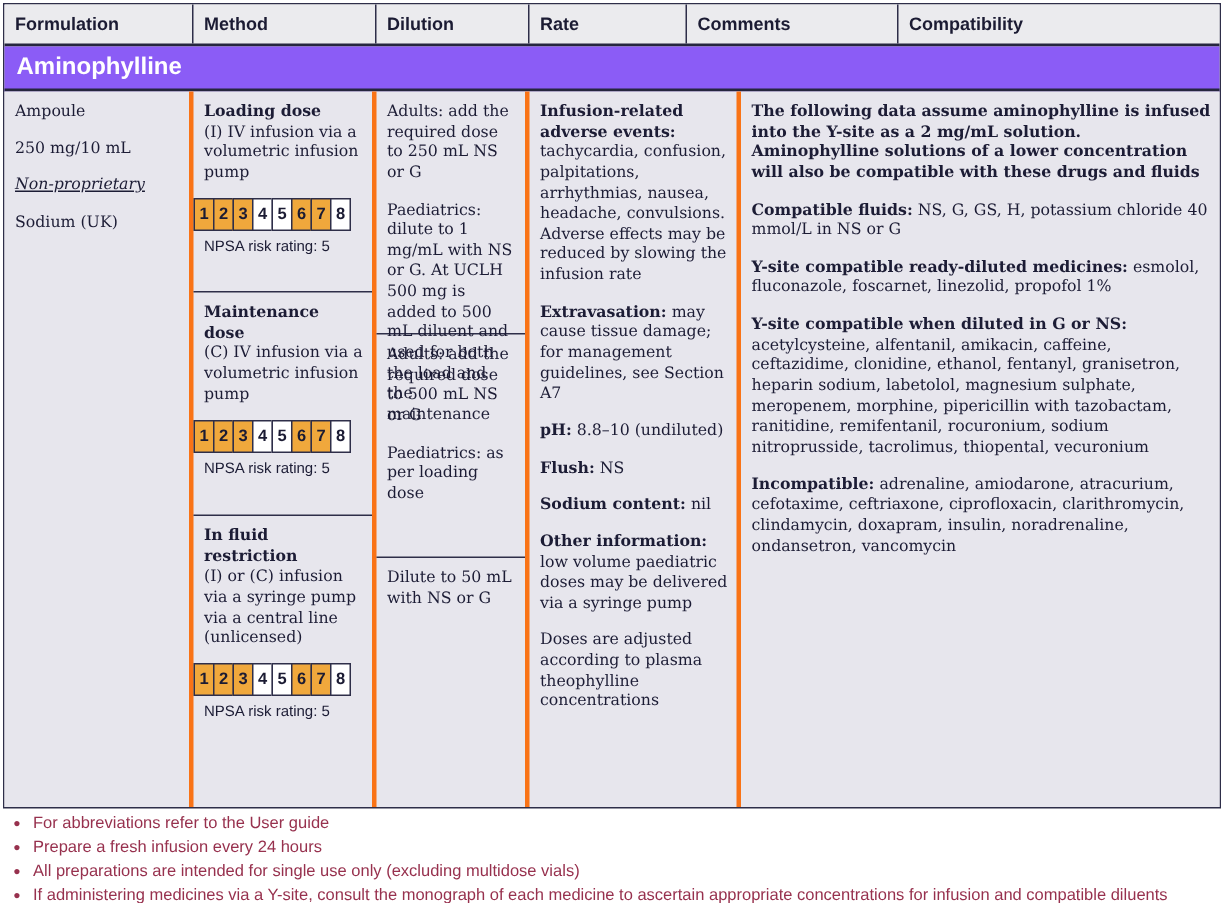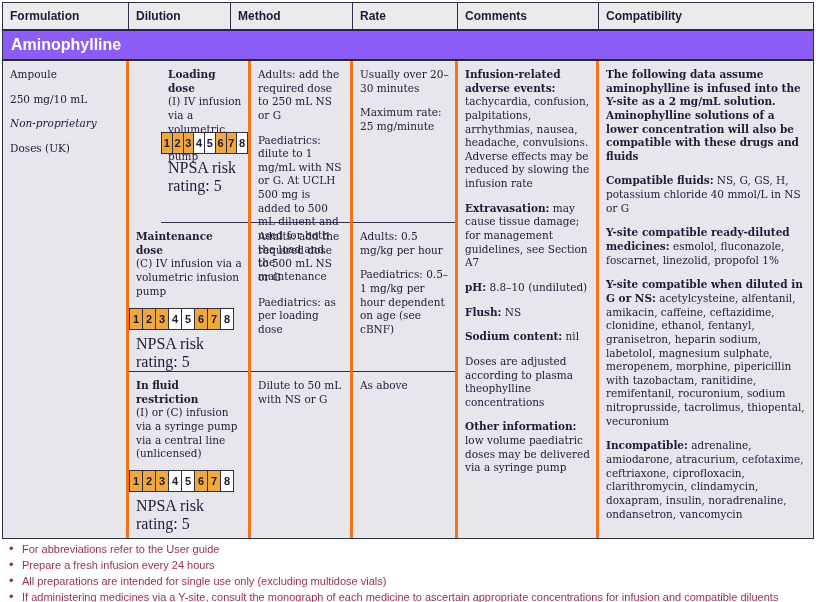--- a/index.html
+++ b/index.html
@@ -27,39 +27,39 @@
     font-family:"Liberation Sans", sans-serif; font-weight:bold; font-size:16px;
     padding-left:8px; border-bottom:2px solid #26263f;
   }
   
   .body-row { display:flex; height:477px; background:#e7e6ed; }
   .col { border-right:3px solid #f97316; }
   .col:last-child { border-right:none; }
   .cell-pad { padding:7px 6px 0 7px; font-size:10.5px; line-height:1.3; }
   .cell-pad p, .para { margin:0 0 11px 0; }
   .italic { font-style:italic; }
-  .nogap { margin-bottom:0; }
+  .nogap { margin-bottom:0;text-decoration:underline; }
   
   .mcell { position:relative; }
-  .mcell.h0 { height:162px; border-bottom:1px solid #2e2e49;margin-left:32px; }
+  .mcell.h0 { height:134px; border-bottom:1px solid #2e2e49; }
   .mcell.h1 { height:149px; border-bottom:1px solid #2e2e49; }
   .mcell.h2 { height:166px; }
   .mtitle { font-weight:bold; }
   .npsa-wrap { position:absolute; left:0; width:100%; }
   .s0 .npsa-wrap { top:71px; } .s1 .npsa-wrap { top:85px; } .s2 .npsa-wrap { top:98px; }
   .npsa-strip { display:flex; }
   .npsa-box {
     width:14px; height:22px; border:1px solid #2e2e49; background:#ffffff;
     display:flex; align-items:center; justify-content:center;
     font-family:"Liberation Sans", sans-serif; font-weight:bold; font-size:11px; color:#1b1b33;
   }
   .npsa-box + .npsa-box { margin-left:-1px; }
   .npsa-box.filled { background:#f0a83c; }
   .npsa-caption {
-    font-family:Liberation Serif, serif; font-size:16px; color:#1c1c35;
+    font-family:Liberation Sans, sans-serif; font-size:10px; color:#1c1c35;
     margin:5px 0 0 7px;
   }
   
   .dcell.h0 { height:162px; border-bottom:1px solid #2e2e49; }
   .dcell.h1 { height:149px; border-bottom:1px solid #2e2e49; }
   .dcell.h2 { height:166px; }
   .lbl { font-weight:bold; }
   
   .footer-notes {
     position:absolute; left:6px; top:543px; width:806px; list-style:none;
@@ -71,38 +71,38 @@
   }
 </style>
 </head>
 <body>
 
 <div class="page">
   <div class="doc-table">
 
     <div class="hdr-row">
       <div class="hdr-cell w-form">Formulation</div>
+      <div class="hdr-cell w-meth">Method</div>
       <div class="hdr-cell w-dil">Dilution</div>
-      <div class="hdr-cell w-meth">Method</div>
       <div class="hdr-cell w-rate">Rate</div>
       <div class="hdr-cell w-comm">Comments</div>
       <div class="hdr-cell w-comp">Compatibility</div>
     </div>
 
     <div class="banner">
       <span>Aminophylline</span>
     </div>
 
     <div class="body-row">
 
       <div class="col w-form cell-pad">
         <p>Ampoule</p>
         <p>250 mg/10 mL</p>
         <p class="italic nogap">Non-proprietary</p>
-        <p>Doses (UK)</p>
+        <p>Sodium (UK)</p>
       </div>
 
       <div class="col w-meth">
         <div class="mcell h0 s0">
           <div class="cell-pad">
             <span class="mtitle">Loading dose</span><br>
             <span>(I) IV infusion via a volumetric infusion pump</span>
           </div>
           <div class="npsa-wrap">
             <div class="npsa-strip">
@@ -165,42 +165,29 @@
         </div>
         <div class="dcell h1 cell-pad">
           <p>Adults: add the required dose to 500 mL NS or G</p>
           <p>Paediatrics: as per loading dose</p>
         </div>
         <div class="dcell h2 cell-pad">
           <p>Dilute to 50 mL with NS or G</p>
         </div>
       </div>
 
-      <div class="col w-rate">
-        <div class="dcell h0 cell-pad">
-          <p>Usually over 20–30 minutes</p>
-          <p>Maximum rate: 25 mg/minute</p>
-        </div>
-        <div class="dcell h1 cell-pad">
-          <p>Adults: 0.5 mg/kg per hour</p>
-          <p>Paediatrics: 0.5–1 mg/kg per hour dependent on age (see cBNF)</p>
-        </div>
-        <div class="dcell h2 cell-pad">
-          <p>As above</p>
-        </div>
-      </div>
 
       <div class="col w-comm cell-pad">
         <p class="para"><b class="lbl">Infusion-related adverse events:</b><span> tachycardia, confusion, palpitations, arrhythmias, nausea, headache, convulsions. Adverse effects may be reduced by slowing the infusion rate</span></p>
         <p class="para"><b class="lbl">Extravasation:</b><span> may cause tissue damage; for management guidelines, see Section A7</span></p>
         <p class="para"><b class="lbl">pH:</b><span> 8.8–10 (undiluted)</span></p>
         <p class="para"><b class="lbl">Flush:</b><span> NS</span></p>
         <p class="para"><b class="lbl">Sodium content:</b><span> nil</span></p>
+        <p class="para"><b class="lbl">Other information:</b><span> low volume paediatric doses may be delivered via a syringe pump</span></p>
         <p class="para"><span>Doses are adjusted according to plasma theophylline concentrations</span></p>
-        <p class="para"><b class="lbl">Other information:</b><span> low volume paediatric doses may be delivered via a syringe pump</span></p>
       </div>
 
       <div class="col w-comp cell-pad">
         <p class="para lbl">The following data assume aminophylline is infused into the Y-site as a 2 mg/mL solution. Aminophylline solutions of a lower concentration will also be compatible with these drugs and fluids</p>
         <p class="para"><b class="lbl">Compatible fluids:</b><span> NS, G, GS, H, potassium chloride 40 mmol/L in NS or G</span></p>
         <p class="para"><b class="lbl">Y-site compatible ready-diluted medicines:</b><span> esmolol, fluconazole, foscarnet, linezolid, propofol 1%</span></p>
         <p class="para"><b class="lbl">Y-site compatible when diluted in G or NS:</b><span> acetylcysteine, alfentanil, amikacin, caffeine, ceftazidime, clonidine, ethanol, fentanyl, granisetron, heparin sodium, labetolol, magnesium sulphate, meropenem, morphine, pipericillin with tazobactam, ranitidine, remifentanil, rocuronium, sodium nitroprusside, tacrolimus, thiopental, vecuronium</span></p>
         <p class="para"><b class="lbl">Incompatible:</b><span> adrenaline, amiodarone, atracurium, cefotaxime, ceftriaxone, ciprofloxacin, clarithromycin, clindamycin, doxapram, insulin, noradrenaline, ondansetron, vancomycin</span></p>
       </div>
 

